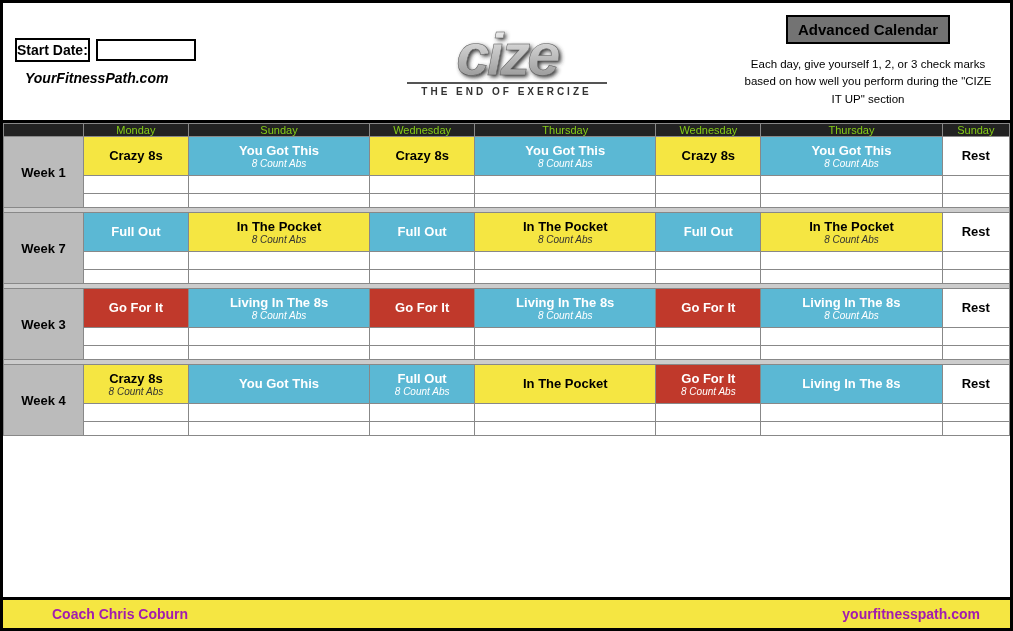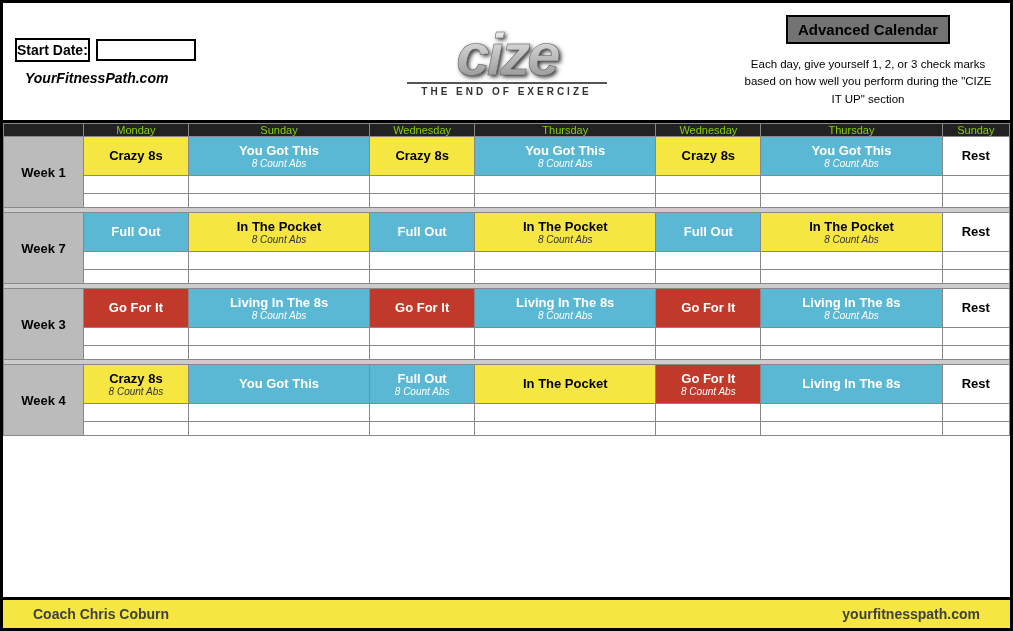--- a/index.html
+++ b/index.html
@@ -156,21 +156,22 @@
       background: #f5e642;
       border-top: 3px solid #000;
       display: flex;
       align-items: center;
       justify-content: space-between;
       padding: 6px 30px;
     }
     .footer-text {
       font-weight: 900;
       font-size: 14px;
-      color: #404040;
+      color: #a21caf;
+      margin-left: 19px;
     }
   </style>
 </head>
 <body>
 
 <div class="page">
 
   <div class="header">
 
     <div class="header-left">

